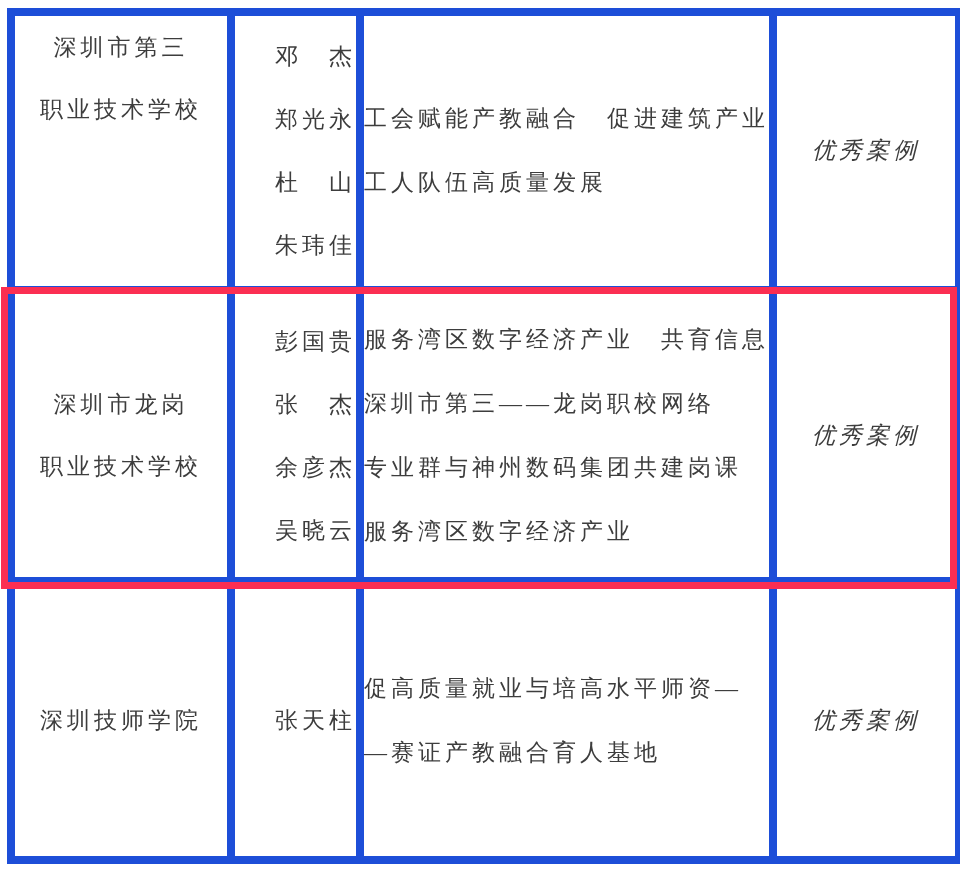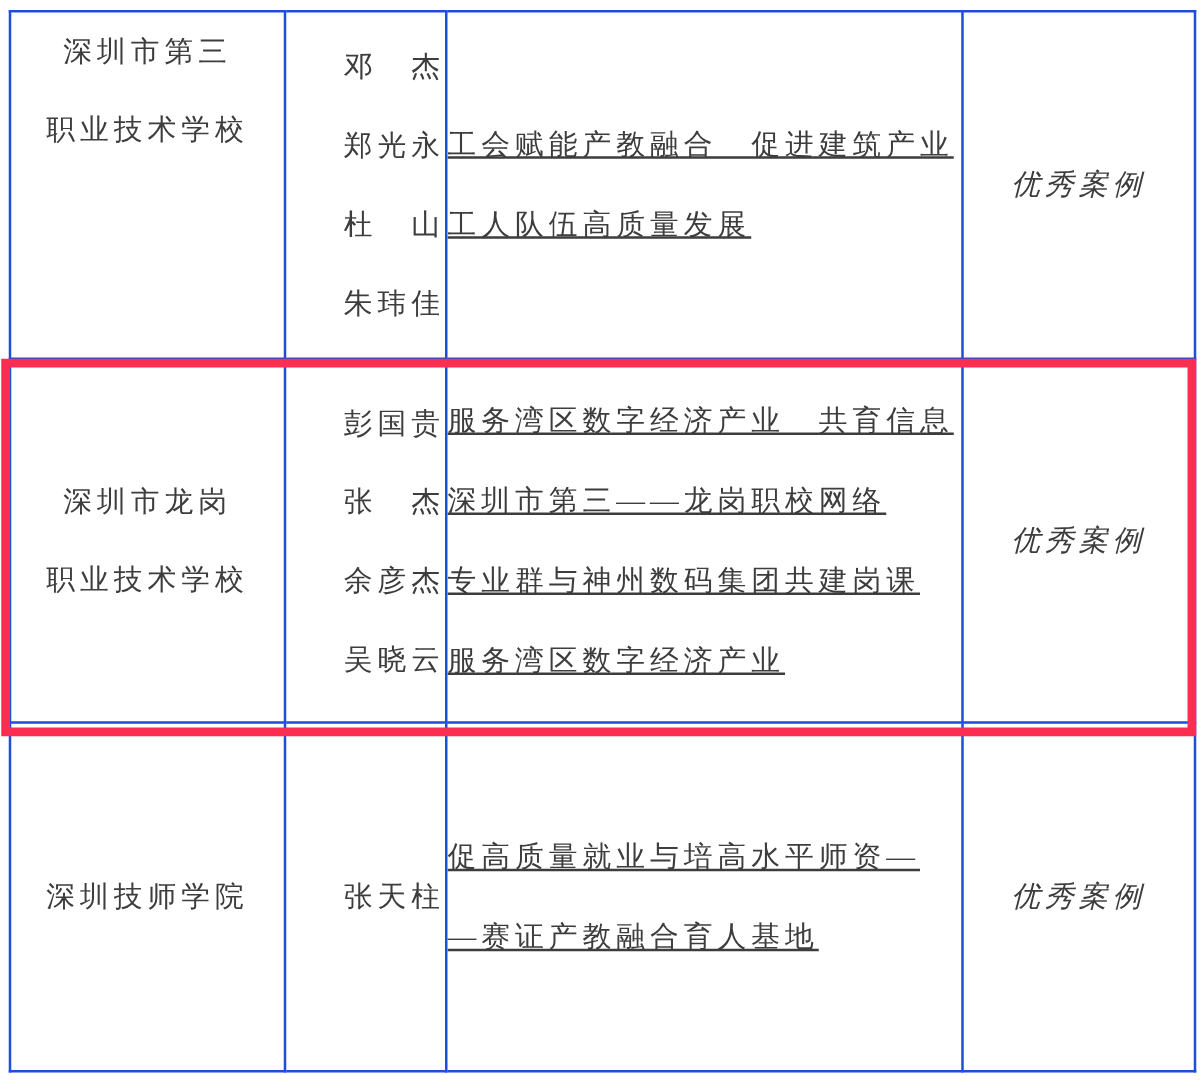--- a/index.html
+++ b/index.html
@@ -18,21 +18,21 @@
   }
   table.doc-table {
     position: absolute;
     left: 7px;
     top: 8px;
     width: 948px;
     border-collapse: collapse;
     table-layout: fixed;
   }
   table.doc-table td {
-    border: 2px solid #1d4ed8;
+    border: 8px solid #1d4ed8;
     font-size: 23px;
     letter-spacing: 4px;
     vertical-align: middle;
     padding: 0;
     overflow: hidden;
   }
   col.c-school { width: 220px; }
   col.c-members { width: 129px; }
   col.c-title { width: 413px; }
   col.c-award { width: 186px; }
@@ -41,21 +41,21 @@
   tr.r2 { height: 291px; }
   tr.r3 { height: 279px; }
 
   td.school-cell { text-align: center; }
   td.school-cell .line { line-height: 62px; }
   td.school-cell.top-align { vertical-align: top; padding-top: 1px; }
 
   td.members-cell { text-align: right; }
   td.members-cell .line { line-height: 63px; }
 
-  td.title-cell { text-align: left; padding-left: 2px; padding-right: 2px; text-decoration: underline; }
+  td.title-cell { text-align: left; padding-left: 2px; padding-right: 2px; }
   td.title-cell .line { line-height: 64px; }
 
   td.award-cell { text-align: center; }
   td.award-cell .line { line-height: 28px; font-style: italic; }
 
   .highlight-box {
     position: absolute;
     left: 1px;
     top: 287px;
     width: 956px;

